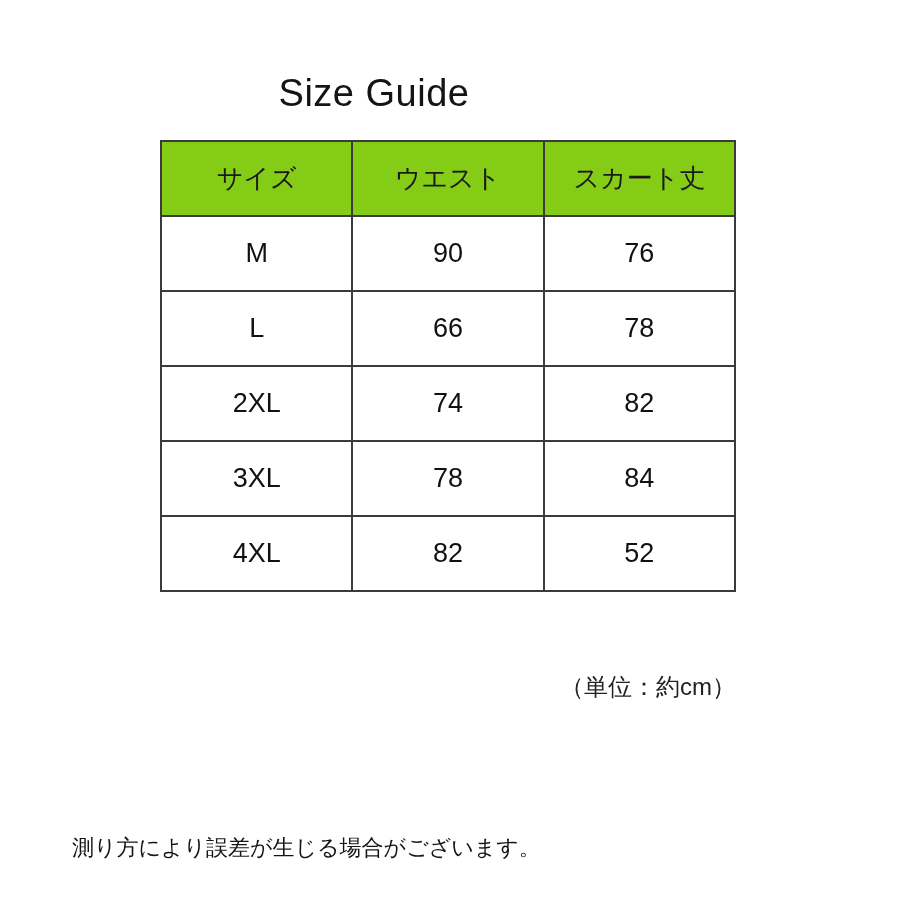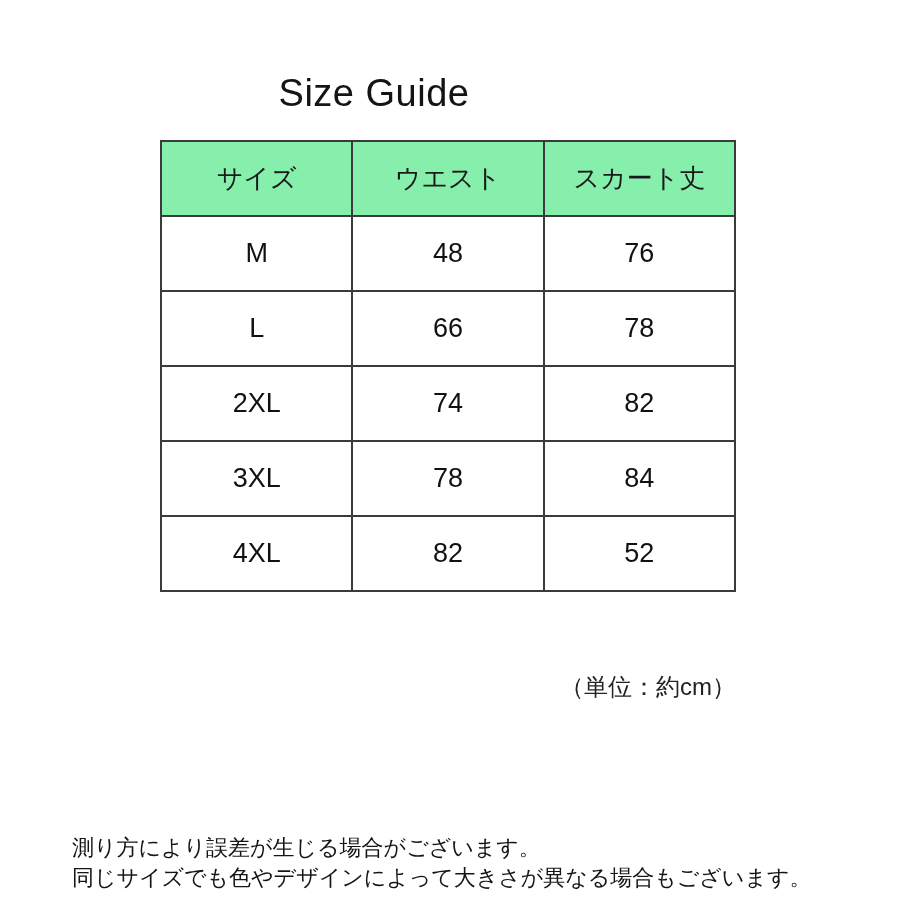--- a/index.html
+++ b/index.html
@@ -33,21 +33,21 @@
     table-layout: fixed;
   }
   .size-table th, .size-table td {
     border: 2px solid #3b3b3b;
     text-align: center;
     vertical-align: middle;
     height: 73px;
     padding: 0;
   }
   .size-table th {
-    background: #86efac;
+    background: #84cc16;
     font-size: 26px;
     font-weight: 400;
     color: #1a1a1a;
   }
   .size-table td {
     background: #ffffff;
     font-size: 27px;
     color: #111111;
   }
   .unit-note {
@@ -80,21 +80,21 @@
     <thead>
       <tr>
         <th>サイズ</th>
         <th>ウエスト</th>
         <th>スカート丈</th>
       </tr>
     </thead>
     <tbody>
       <tr>
         <td>M</td>
-        <td>48</td>
+        <td>90</td>
         <td>76</td>
       </tr>
       <tr>
         <td>L</td>
         <td>66</td>
         <td>78</td>
       </tr>
       <tr>
         <td>2XL</td>
         <td>74</td>
@@ -110,16 +110,15 @@
         <td>82</td>
         <td>52</td>
       </tr>
     </tbody>
   </table>
 
   <div class="unit-note">（単位：約cm）</div>
 
   <div class="disclaimer">
     <div>測り方により誤差が生じる場合がございます。</div>
-    <div>同じサイズでも色やデザインによって大きさが異なる場合もございます。</div>
   </div>
 
 </div>
 
 </body></html>

